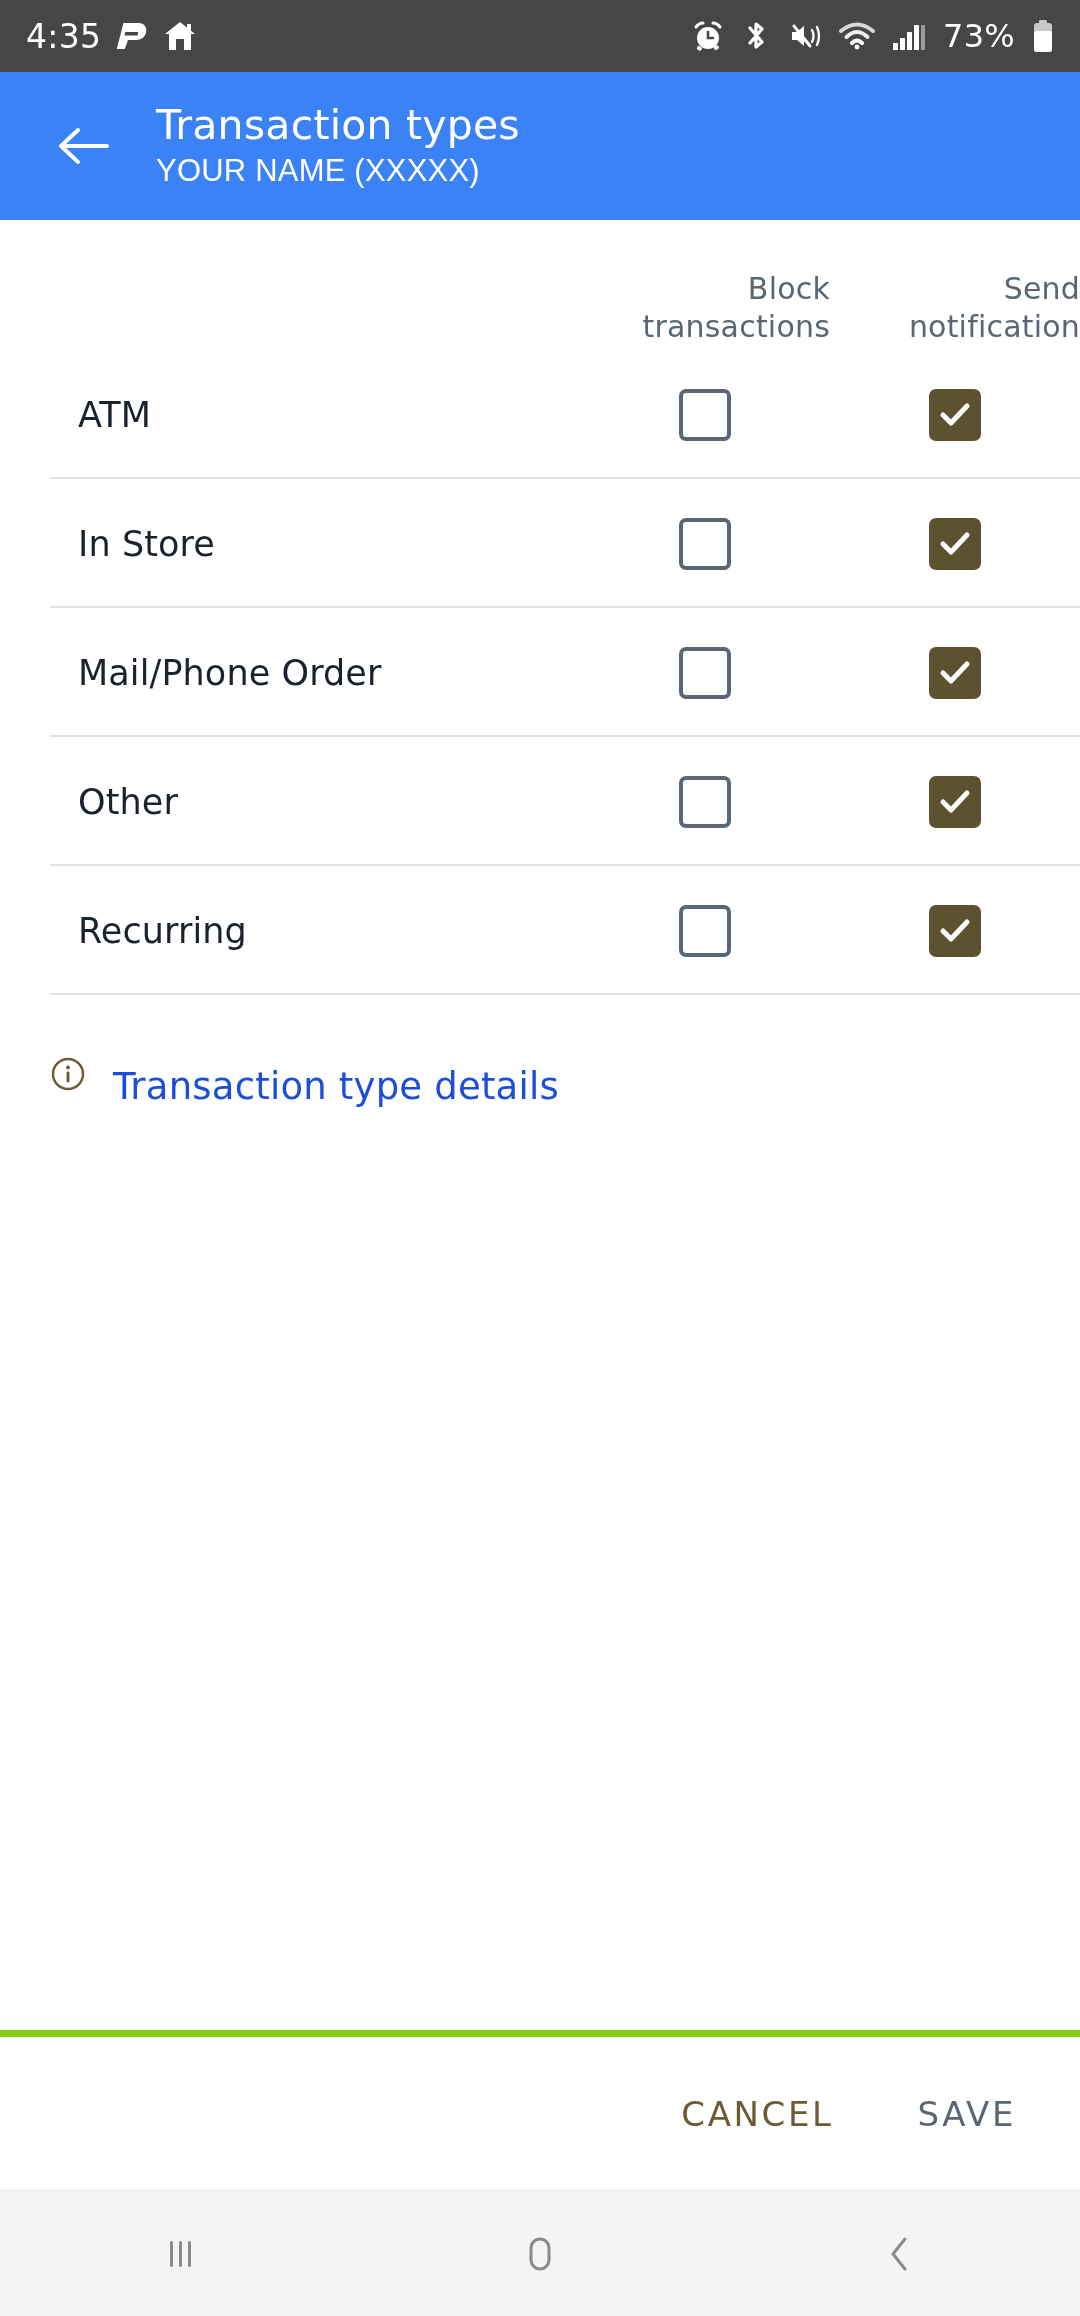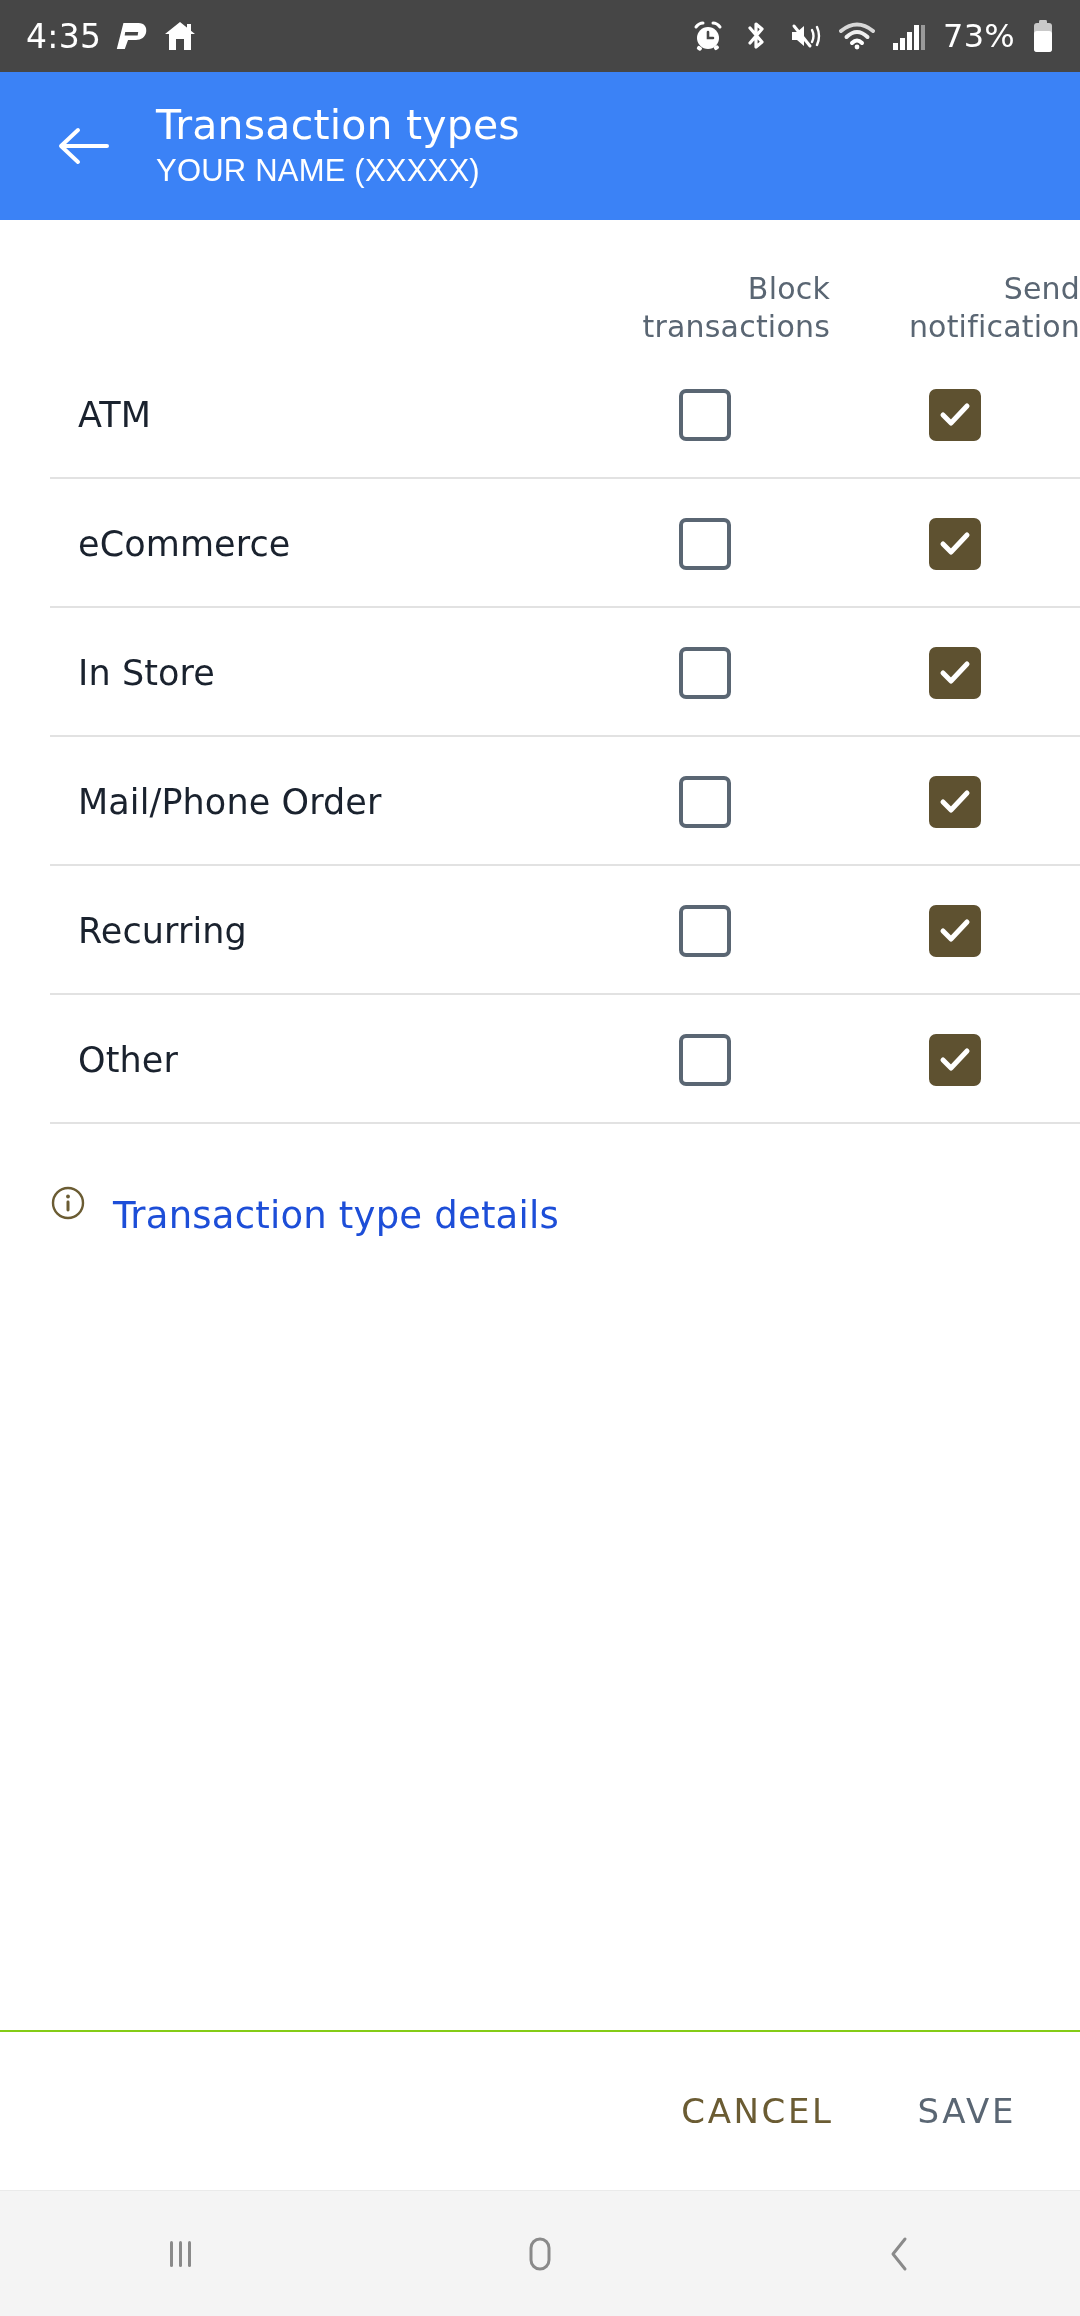--- a/index.html
+++ b/index.html
@@ -165,21 +165,21 @@
     letter-spacing:0.2px;
     margin-top:25px;
   }
 
   .filler { flex:1 1 auto; }
 
   
   .actionbar {
     flex:0 0 auto;
     height:160px;
-    border-top:2px solid #84cc16;
+    border-top:7px solid #84cc16;
     display:flex; align-items:center; justify-content:flex-end;
     padding-right:64px;
     gap:84px;
     background:#ffffff;
   }
   .act {
     font-size:34px;
     letter-spacing:2.6px;
     font-weight:400;
     background:none; border:none;
@@ -324,52 +324,53 @@
         <div class="cb-cell">
           <div class="checkbox on">
             <svg width="38" height="38" viewBox="0 0 38 38">
               <path d="M7 19 L15 27 L31 10" stroke="#ffffff" stroke-width="5" fill="none" stroke-linecap="round" stroke-linejoin="round"></path>
             </svg>
           </div>
         </div>
         <div class="divider"></div>
       </div>
 
+
       <div class="row">
-        <div class="row-label">eCommerce</div>
+        <div class="row-label">In Store</div>
         <div class="cb-cell">
           <div class="checkbox off"></div>
         </div>
         <div class="cb-cell">
           <div class="checkbox on">
             <svg width="38" height="38" viewBox="0 0 38 38">
               <path d="M7 19 L15 27 L31 10" stroke="#ffffff" stroke-width="5" fill="none" stroke-linecap="round" stroke-linejoin="round"></path>
             </svg>
           </div>
         </div>
         <div class="divider"></div>
       </div>
 
       <div class="row">
-        <div class="row-label">In Store</div>
+        <div class="row-label">Mail/Phone Order</div>
         <div class="cb-cell">
           <div class="checkbox off"></div>
         </div>
         <div class="cb-cell">
           <div class="checkbox on">
             <svg width="38" height="38" viewBox="0 0 38 38">
               <path d="M7 19 L15 27 L31 10" stroke="#ffffff" stroke-width="5" fill="none" stroke-linecap="round" stroke-linejoin="round"></path>
             </svg>
           </div>
         </div>
         <div class="divider"></div>
       </div>
 
       <div class="row">
-        <div class="row-label">Mail/Phone Order</div>
+        <div class="row-label">Other</div>
         <div class="cb-cell">
           <div class="checkbox off"></div>
         </div>
         <div class="cb-cell">
           <div class="checkbox on">
             <svg width="38" height="38" viewBox="0 0 38 38">
               <path d="M7 19 L15 27 L31 10" stroke="#ffffff" stroke-width="5" fill="none" stroke-linecap="round" stroke-linejoin="round"></path>
             </svg>
           </div>
         </div>
@@ -384,35 +385,20 @@
         <div class="cb-cell">
           <div class="checkbox on">
             <svg width="38" height="38" viewBox="0 0 38 38">
               <path d="M7 19 L15 27 L31 10" stroke="#ffffff" stroke-width="5" fill="none" stroke-linecap="round" stroke-linejoin="round"></path>
             </svg>
           </div>
         </div>
         <div class="divider"></div>
       </div>
 
-      <div class="row">
-        <div class="row-label">Other</div>
-        <div class="cb-cell">
-          <div class="checkbox off"></div>
-        </div>
-        <div class="cb-cell">
-          <div class="checkbox on">
-            <svg width="38" height="38" viewBox="0 0 38 38">
-              <path d="M7 19 L15 27 L31 10" stroke="#ffffff" stroke-width="5" fill="none" stroke-linecap="round" stroke-linejoin="round"></path>
-            </svg>
-          </div>
-        </div>
-        <div class="divider"></div>
-      </div>
-
     </div>
 
     <div class="inforow">
       <span>
         <svg class="ico" width="36" height="36" viewBox="0 0 36 36">
           <circle cx="18" cy="18" r="15" stroke="#6b5c33" stroke-width="2.4" fill="none"></circle>
           <circle cx="18" cy="11.5" r="1.9" fill="#6b5c33"></circle>
           <rect x="16.5" y="15.5" width="3" height="11" rx="1.4" fill="#6b5c33"></rect>
         </svg>
       </span>

